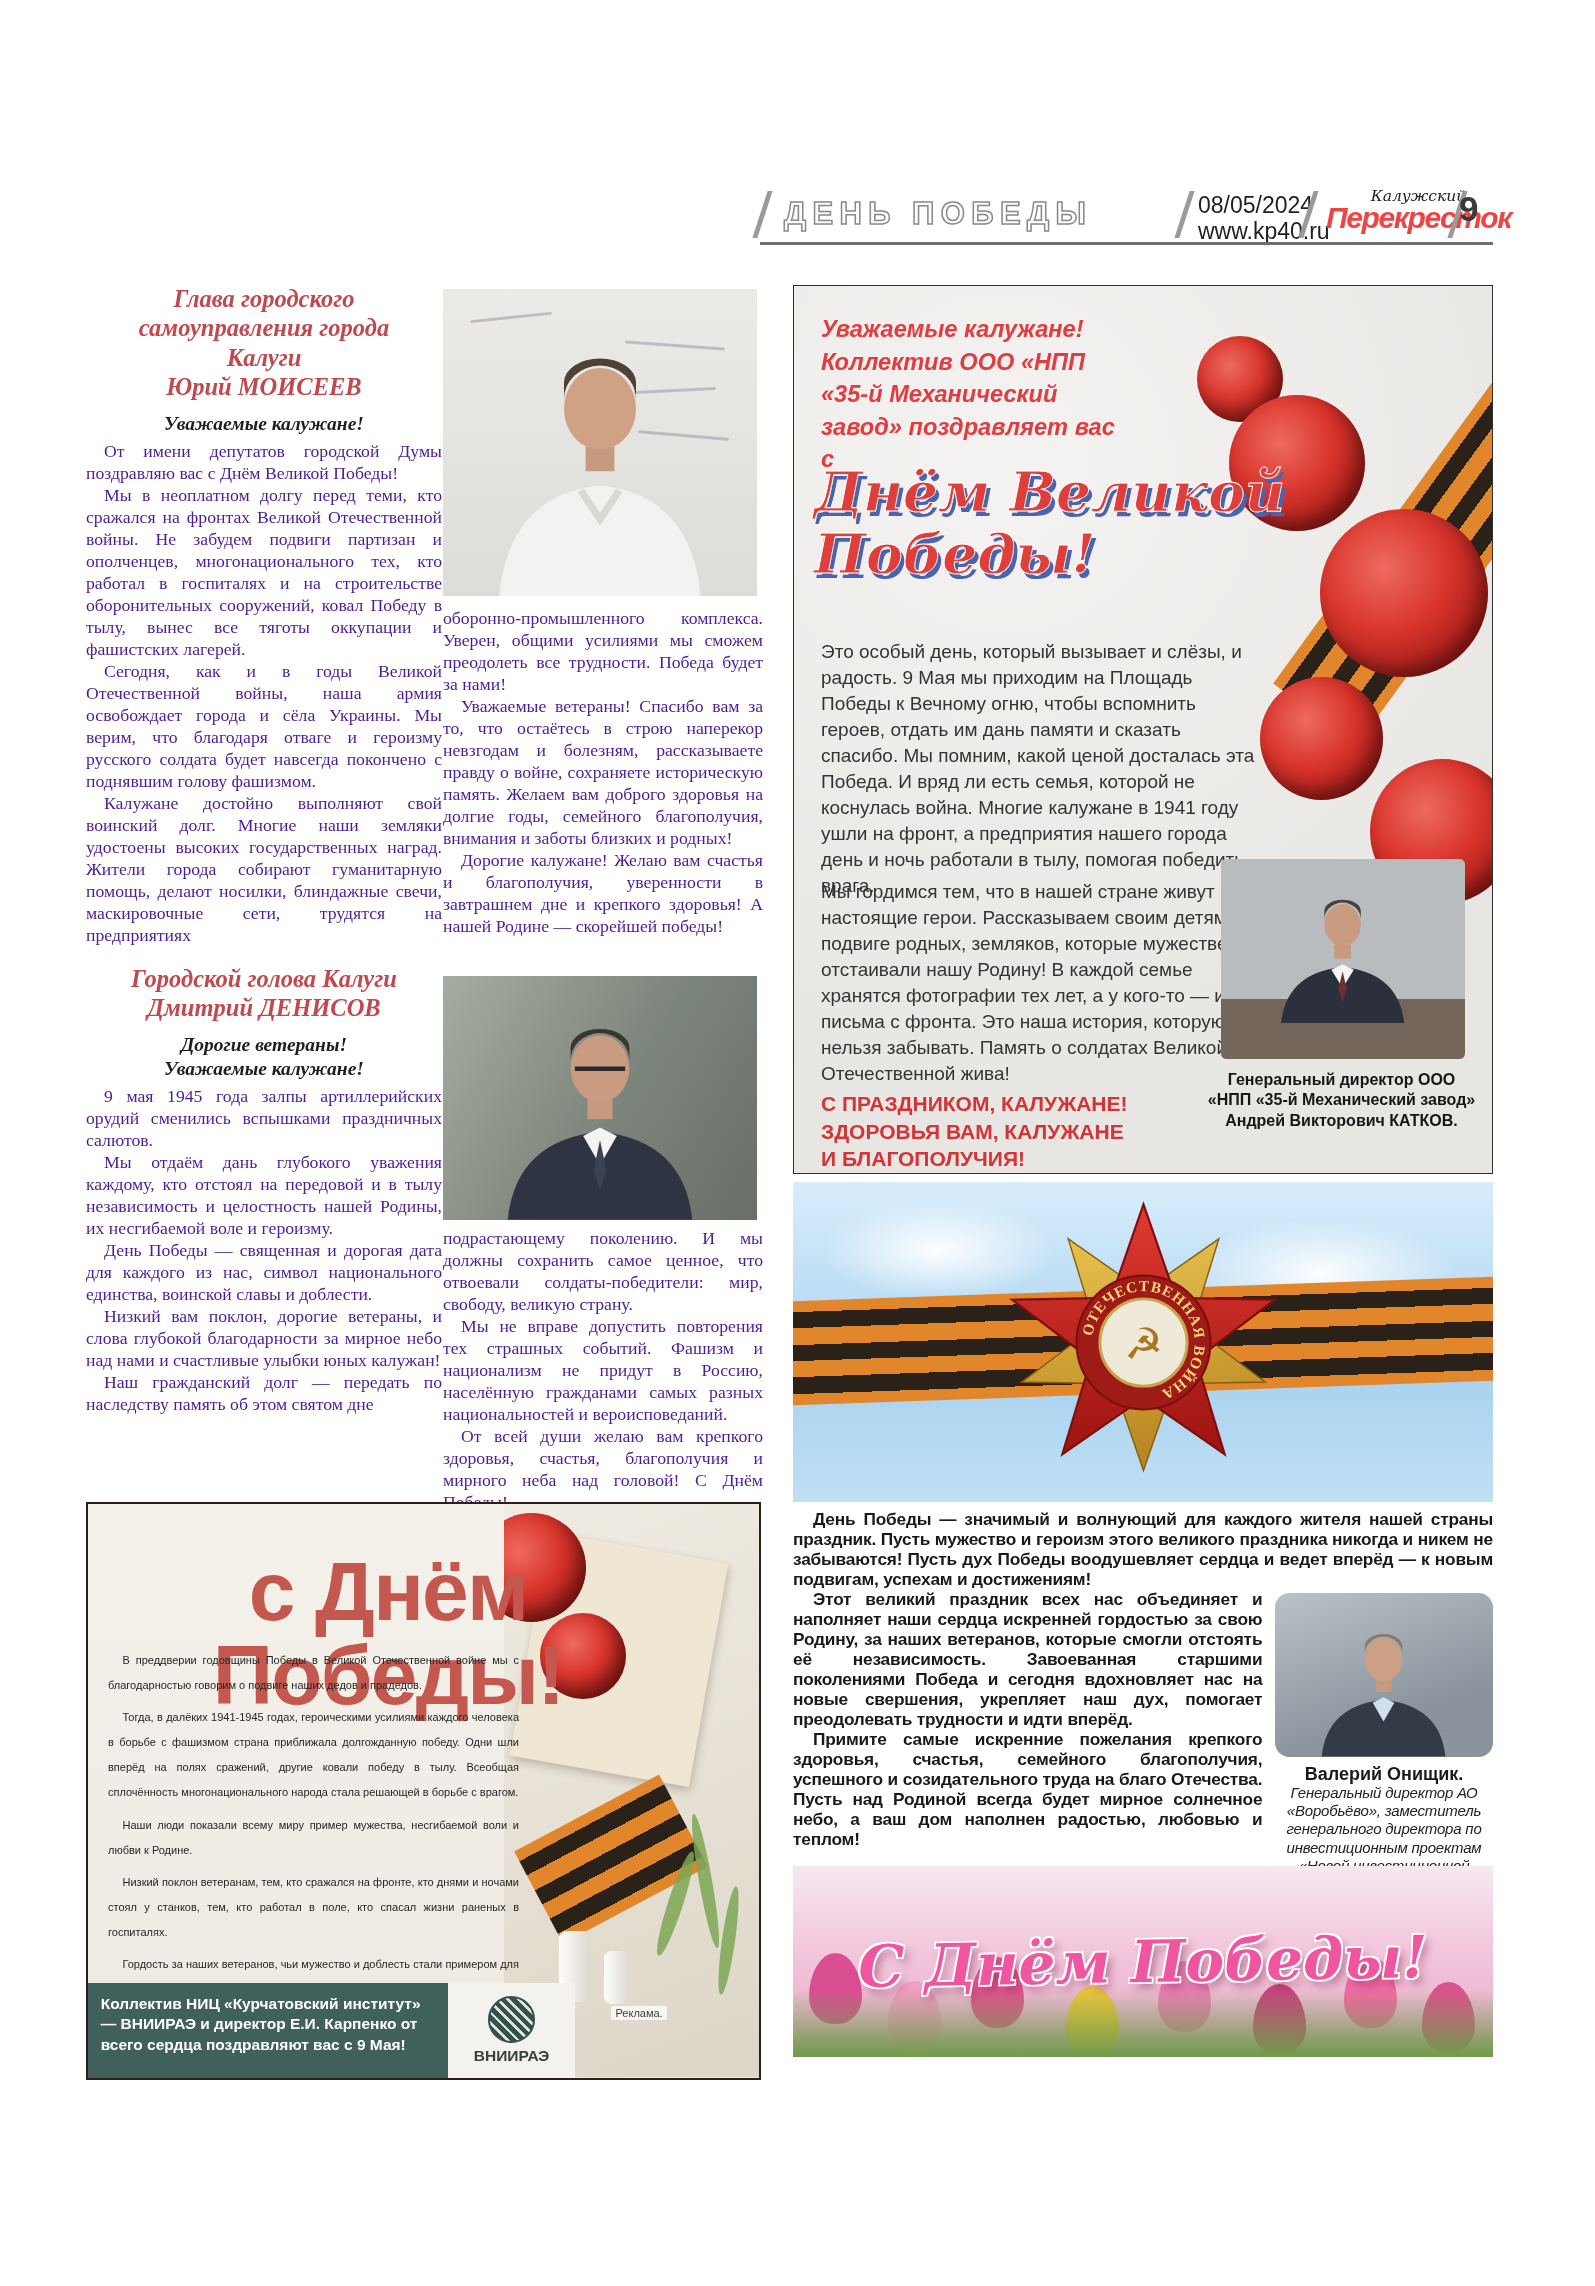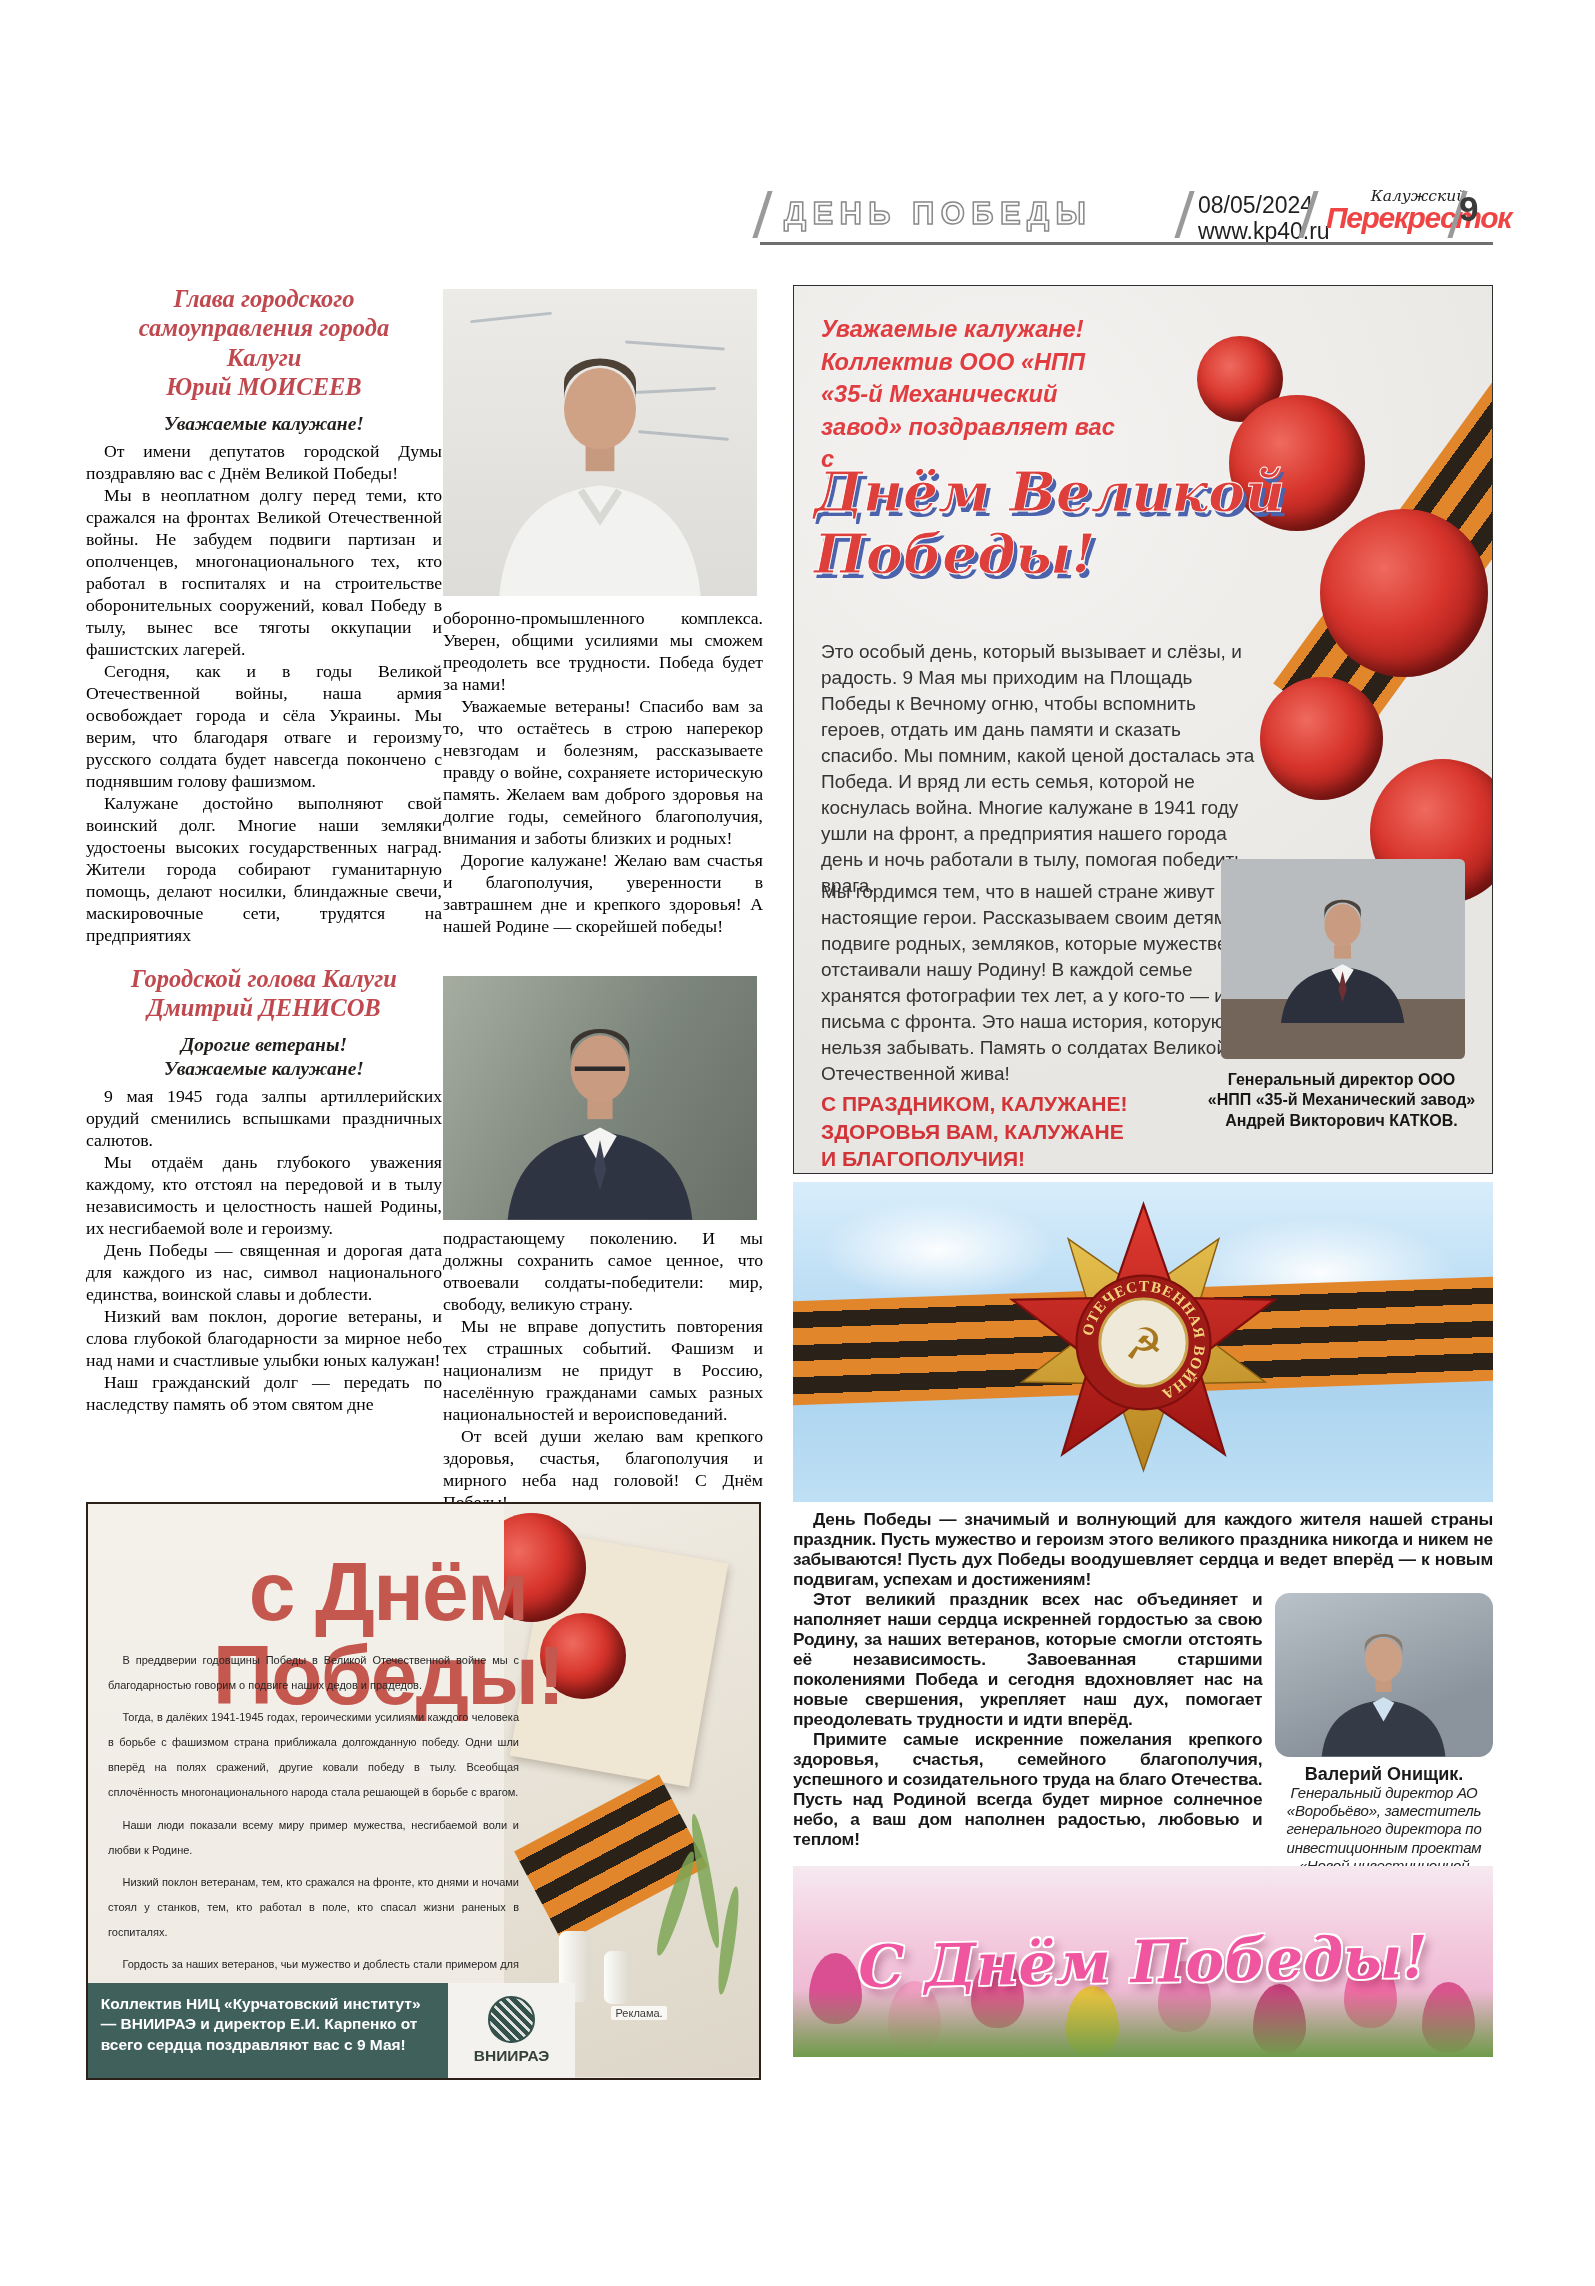--- a/index.html
+++ b/index.html
@@ -24,21 +24,21 @@
             font-size:35px;color:#3a3a3a}
 
   
   .leftcol{left:86px;top:284px;width:356px}
   .midtop{left:443px;top:607px;width:320px}
   .midbottom{left:443px;top:1227px;width:320px}
   .red-head{color:#c0494f;font-weight:bold;font-style:italic;font-size:24.5px;line-height:1.2;
             text-align:center;margin-bottom:7.3px}
   .salut{font-weight:bold;font-style:italic;font-size:19.5px;color:#211d1b;text-align:center;
          margin:11px 0 5.5px}
-  .bp{font-size:17.7px;line-height:22px;text-align:justify;text-indent:18px;color:#000000}
+  .bp{font-size:17.7px;line-height:22px;text-align:justify;text-indent:18px;color:#4c1d95}
   .gap{margin-top:18px}
 
   
   .photo{overflow:hidden}
   .photo svg{position:absolute;bottom:0;left:0;width:100%;height:86%}
   .photo1{left:443px;top:289px;width:314px;height:307px;background:linear-gradient(180deg,#ecebe8,#dddcd8)}
   .photo2{left:443px;top:976px;width:314px;height:244px;
           background:linear-gradient(120deg,#a6aca0,#7c857b 55%,#676f66)}
   .scribble{position:absolute;height:2.7px;background:#9aa3ab;opacity:.6;border-radius:1.8px}
 

